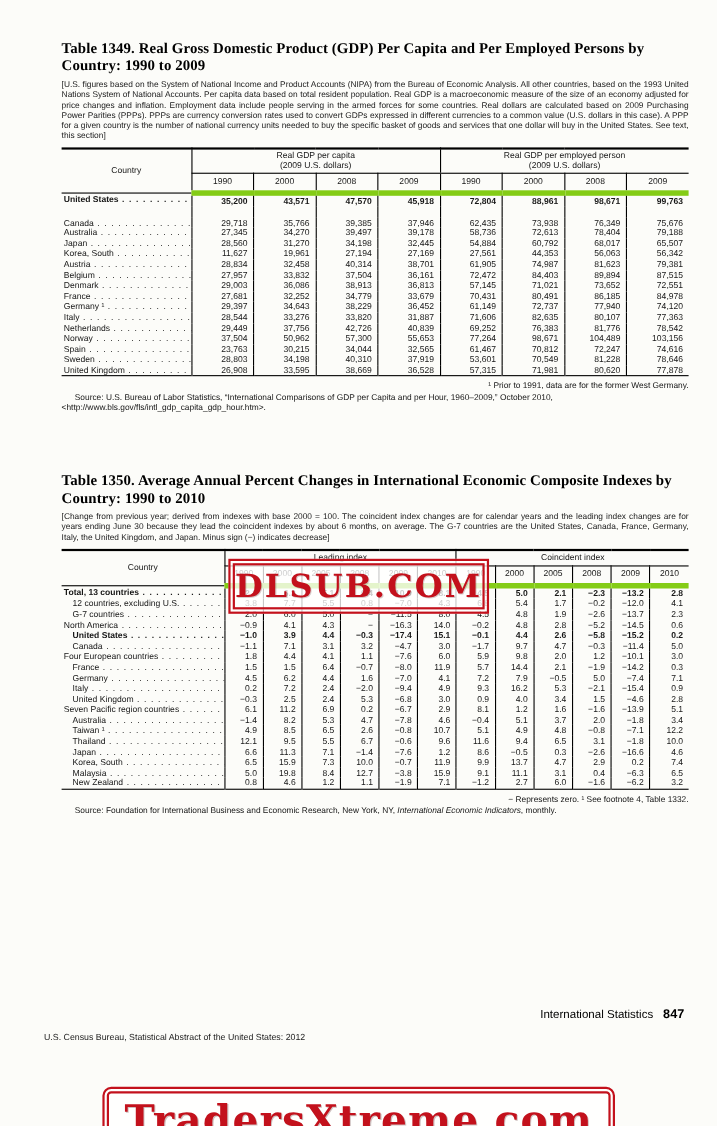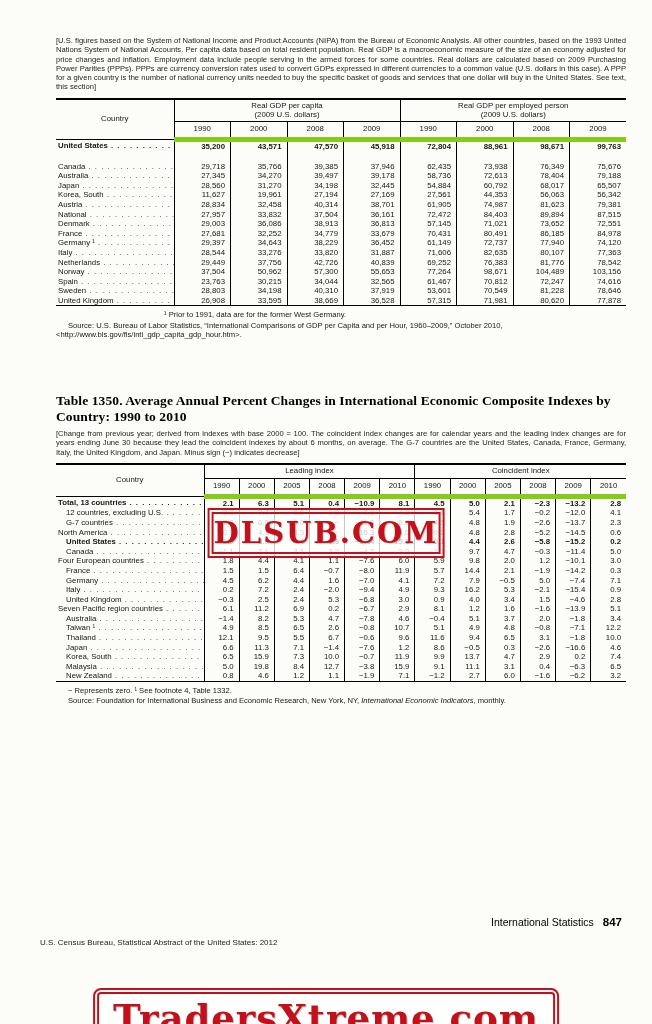--- a/index.html
+++ b/index.html
@@ -14,21 +14,21 @@
   .data-table thead th{text-align:center;line-height:8.8px;padding:2px 1px;vertical-align:middle;}
   .group-head{border-bottom:1px solid #000;}
   .country-head{border-bottom:1px solid #000;font-size:8px;}
   .years-row th{border-bottom:5px solid #84cc16;height:11px;}
   tbody td{line-height:9.6px;height:9.6px;white-space:nowrap;}
   td.country{text-align:center;overflow:hidden;padding-left:2px;}
   td.country.ind{padding-left:10px;}
   td.country .dots::before{content:" . . . . . . . . . . . . . . . . . . . . . . . . . . . . . . . . . . . . . .";letter-spacing:1px;color:#1c1c1c;}
   td.val{text-align:right;padding-right:5px;}
   tr.b td{font-weight:700;}
-  .footnote{font-size:7.6px;line-height:9.2px;margin:4px 0 0 0;}
+  .footnote{font-size:7.6px;line-height:9.2px;margin:4px 0 0 0;text-align:right;}
   .footnote.centered{text-indent:108px;}
   .footnote.flush{text-indent:12px;}
   .source{font-size:7.6px;line-height:9.2px;margin:1px 0 0 0;text-indent:12px;}
   .source .ital{font-style:italic;}
   .section2{margin-top:54px;}
   
   .wm{position:absolute;color:var(--red,#c3111c);font-weight:700;font-family:"DejaVu Serif",serif;z-index:30;}
   .wm-top{top:0px;right:6px;font-size:40px;line-height:44px;letter-spacing:1px;opacity:.93;text-shadow:1px 1px 0 rgba(60,0,0,.25);}
   .wm-mid{top:496px;left:50%;transform:translateX(-50%);font-size:29px;line-height:34px;letter-spacing:2px;padding:2px 0;border:6px double var(--red,#c3111c);background:rgba(255,255,255,.78);text-shadow:1px 1px 0 rgba(60,0,0,.2);margin-top:12px;}
   .wm-bot{top:988px;left:50%;transform:translateX(-50%);font-size:37px;line-height:46px;letter-spacing:1px;padding:1px 14px;border:6px double var(--red,#c3111c);border-radius:8px;background:rgba(255,255,255,.85);white-space:nowrap;text-shadow:1px 1px 0 rgba(60,0,0,.25);}
@@ -39,20 +39,21 @@
 </style>
 </head>
 <body>
 
 <div class="page">
 
 
   <div class="content">
 
     <section>
+      <h2 class="table-title">Table 1349. Real Gross Domestic Product (GDP) Per Capita and Per Employed Persons by Country: 1990 to 2009</h2>
       <p class="note">[U.S. figures based on the System of National Income and Product Accounts (NIPA) from the Bureau of Economic Analysis. All other countries, based on the 1993 United Nations System of National Accounts. Per capita data based on total resident population. Real GDP is a macroeconomic measure of the size of an economy adjusted for price changes and inflation. Employment data include people serving in the armed forces for some countries. Real dollars are calculated based on 2009 Purchasing Power Parities (PPPs). PPPs are currency conversion rates used to convert GDPs expressed in different currencies to a common value (U.S. dollars in this case). A PPP for a given country is the number of national currency units needed to buy the specific basket of goods and services that one dollar will buy in the United States. See text, this section]</p>
 
       <table class="data-table">
         <colgroup>
           <col style="width:118px">
           <col>
             <col>
             <col>
             <col>
             <col>
@@ -155,21 +156,21 @@
               <td class="val">28,834</td>
               <td class="val">32,458</td>
               <td class="val">40,314</td>
               <td class="val">38,701</td>
               <td class="val">61,905</td>
               <td class="val">74,987</td>
               <td class="val">81,623</td>
               <td class="val">79,381</td>
             </tr>
             <tr>
-              <td class="country nolb"><span>National</span><span class="dots"></span></td>
+              <td class="country nolb"><span>Belgium</span><span class="dots"></span></td>
               <td class="val">27,957</td>
               <td class="val">33,832</td>
               <td class="val">37,504</td>
               <td class="val">36,161</td>
               <td class="val">72,472</td>
               <td class="val">84,403</td>
               <td class="val">89,894</td>
               <td class="val">87,515</td>
             </tr>
             <tr>

